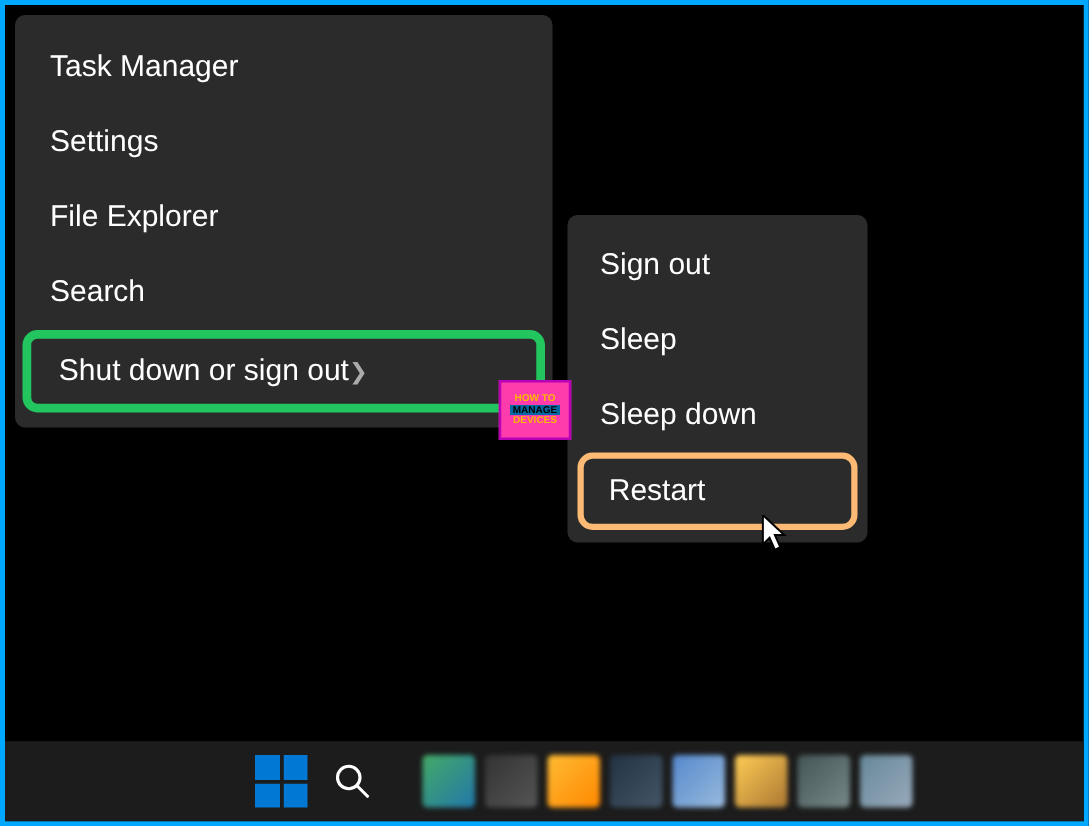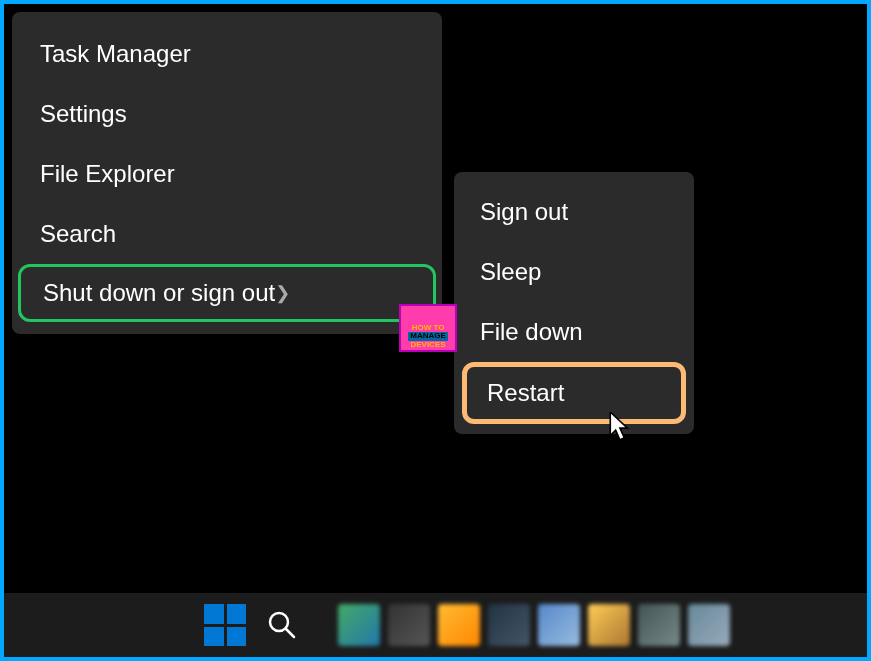--- a/index.html
+++ b/index.html
@@ -25,21 +25,21 @@
       padding: 16px 28px;
       color: #fff;
       font-size: 24px;
       font-weight: 400;
       cursor: pointer;
       display: flex;
       align-items: center;
       justify-content: flex-start;
     }
     .highlight-red {
-      border: 3px solid #22c55e;
+      border: 7px solid #22c55e;
       border-radius: 12px;
       margin: 0 6px;
       padding: 12px 22px;
     }
     .chevron {
       color: #aaa;
       font-size: 18px;
     }
     .submenu {
       position: absolute;
@@ -68,21 +68,21 @@
       position: absolute;
       left: 395px;
       top: 300px;
       width: 58px;
       height: 48px;
       background: #ff3cac;
       border: 2px solid #b800b8;
       display: flex;
       flex-direction: column;
       align-items: center;
-      justify-content: flex-end;
+      justify-content: center;
       font-size: 8px;
       font-weight: bold;
       color: #ffb800;
       line-height: 1.1;
       text-align: center;
     }
     .watermark .l2 { color: #000; background: #0369a1; padding: 0 2px; }
     .watermark .l3 { color: #ffb800; }
     .cursor {
       position: absolute;
@@ -168,21 +168,21 @@
 </div>
 
 <div class="submenu">
   <div class="sub-item">
     <span>Sign out</span>
   </div>
   <div class="sub-item">
     <span>Sleep</span>
   </div>
   <div class="sub-item">
-    <span>File down</span>
+    <span>Sleep down</span>
   </div>
   <div class="sub-item sub-highlight">
     <span>Restart</span>
   </div>
 </div>
 
 <div class="watermark">
   <span>HOW TO</span>
   <span class="l2">MANAGE</span>
   <span class="l3">DEVICES</span>

